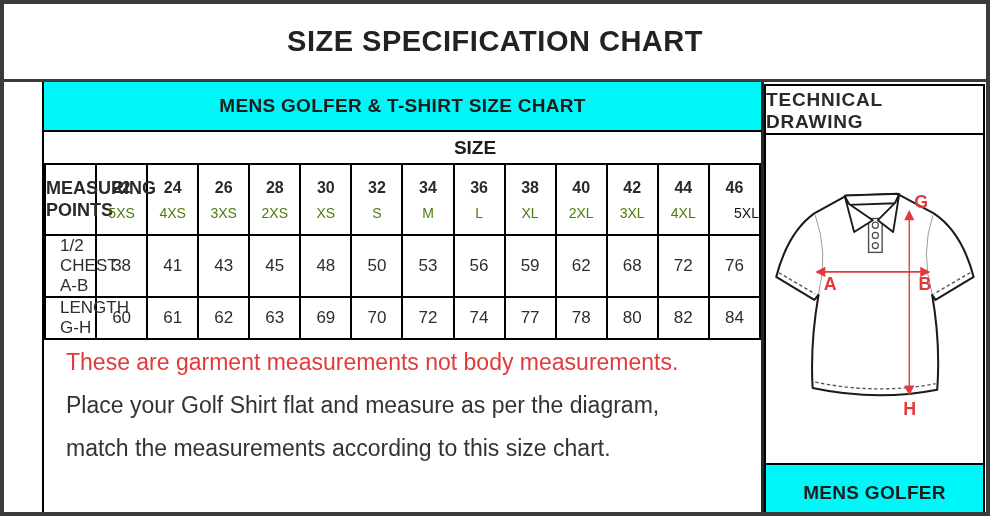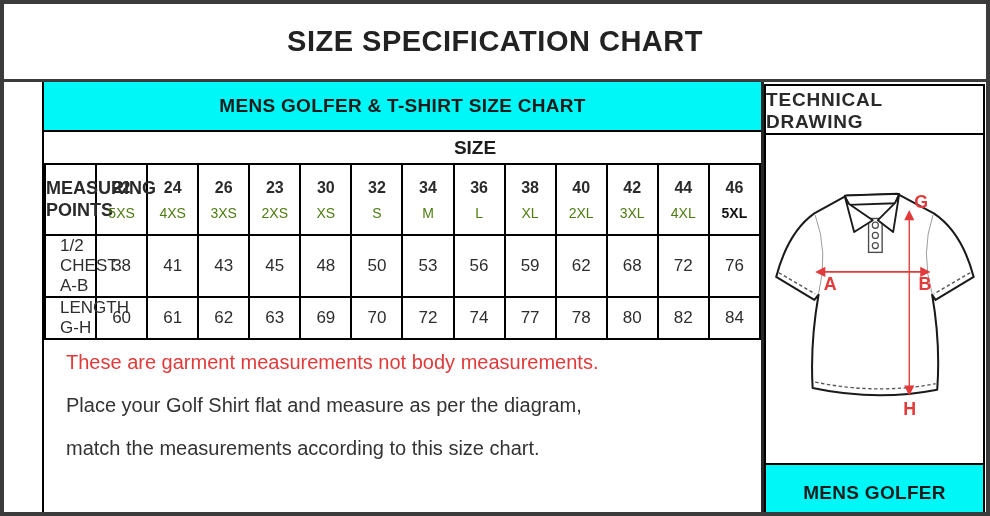--- a/index.html
+++ b/index.html
@@ -52,31 +52,31 @@
   table.size-table td { border:2px solid #000; padding:0; text-align:center; vertical-align:middle; }
   tr.sizes-row td { height:32px; border:none; border-bottom:2px solid #000; }
   .sizes-label-wrap { margin-left:145px; text-align:center; font-size:19px; font-weight:bold; color:#1c1c1c; }
   td.mp-cell {
     width:145px; text-align:left; padding:4px 8px 4px 14px;
     font-size:18px; font-weight:bold; line-height:1.2; color:#2a2a2a;
   }
   tr.head-row td { height:71px; }
   .size-num { font-size:16px; font-weight:bold; color:#2a2a2a; }
   .size-alt { font-size:14px; margin-top:8px; color:#4d7c0f; }
-  .size-alt.bold { font-weight:bold; color:#111; }
+  .size-alt.bold { font-weight:normal; color:#111;text-align:right; }
   tr.data-row td { height:42px; font-size:17px; color:#2e2e2e; }
   tr.data-row td.label-cell { text-align:left; padding-left:14px; }
 
   
   .notes {
     flex:1;
     border-bottom:2px solid #000;
     padding:10px 10px 0 22px;
   }
-  .note-line { font-size:20px; line-height:25px; margin-bottom:18px; color:#333; }
+  .note-line { font-size:23px; line-height:25px; margin-bottom:18px; color:#333; }
   .note-line.red { color:#e23a3a; }
 
   
   .td-header {
     height:51px; border:2px solid #000; background:#fff;
     display:flex; align-items:flex-end; justify-content:center;
   }
   .td-header span { font-size:19px; font-weight:bold; letter-spacing:0.8px; color:#2a2a2a; }
   .drawing-box {
     flex:1; border:2px solid #000; margin-top:-2px; background:#fff;
@@ -125,21 +125,21 @@
                 </td>
                 <td>
                   <div class="size-num">24</div>
                   <div class="size-alt">4XS</div>
                 </td>
                 <td>
                   <div class="size-num">26</div>
                   <div class="size-alt">3XS</div>
                 </td>
                 <td>
-                  <div class="size-num">23</div>
+                  <div class="size-num">28</div>
                   <div class="size-alt">2XS</div>
                 </td>
                 <td>
                   <div class="size-num">30</div>
                   <div class="size-alt">XS</div>
                 </td>
                 <td>
                   <div class="size-num">32</div>
                   <div class="size-alt">S</div>
                 </td>

